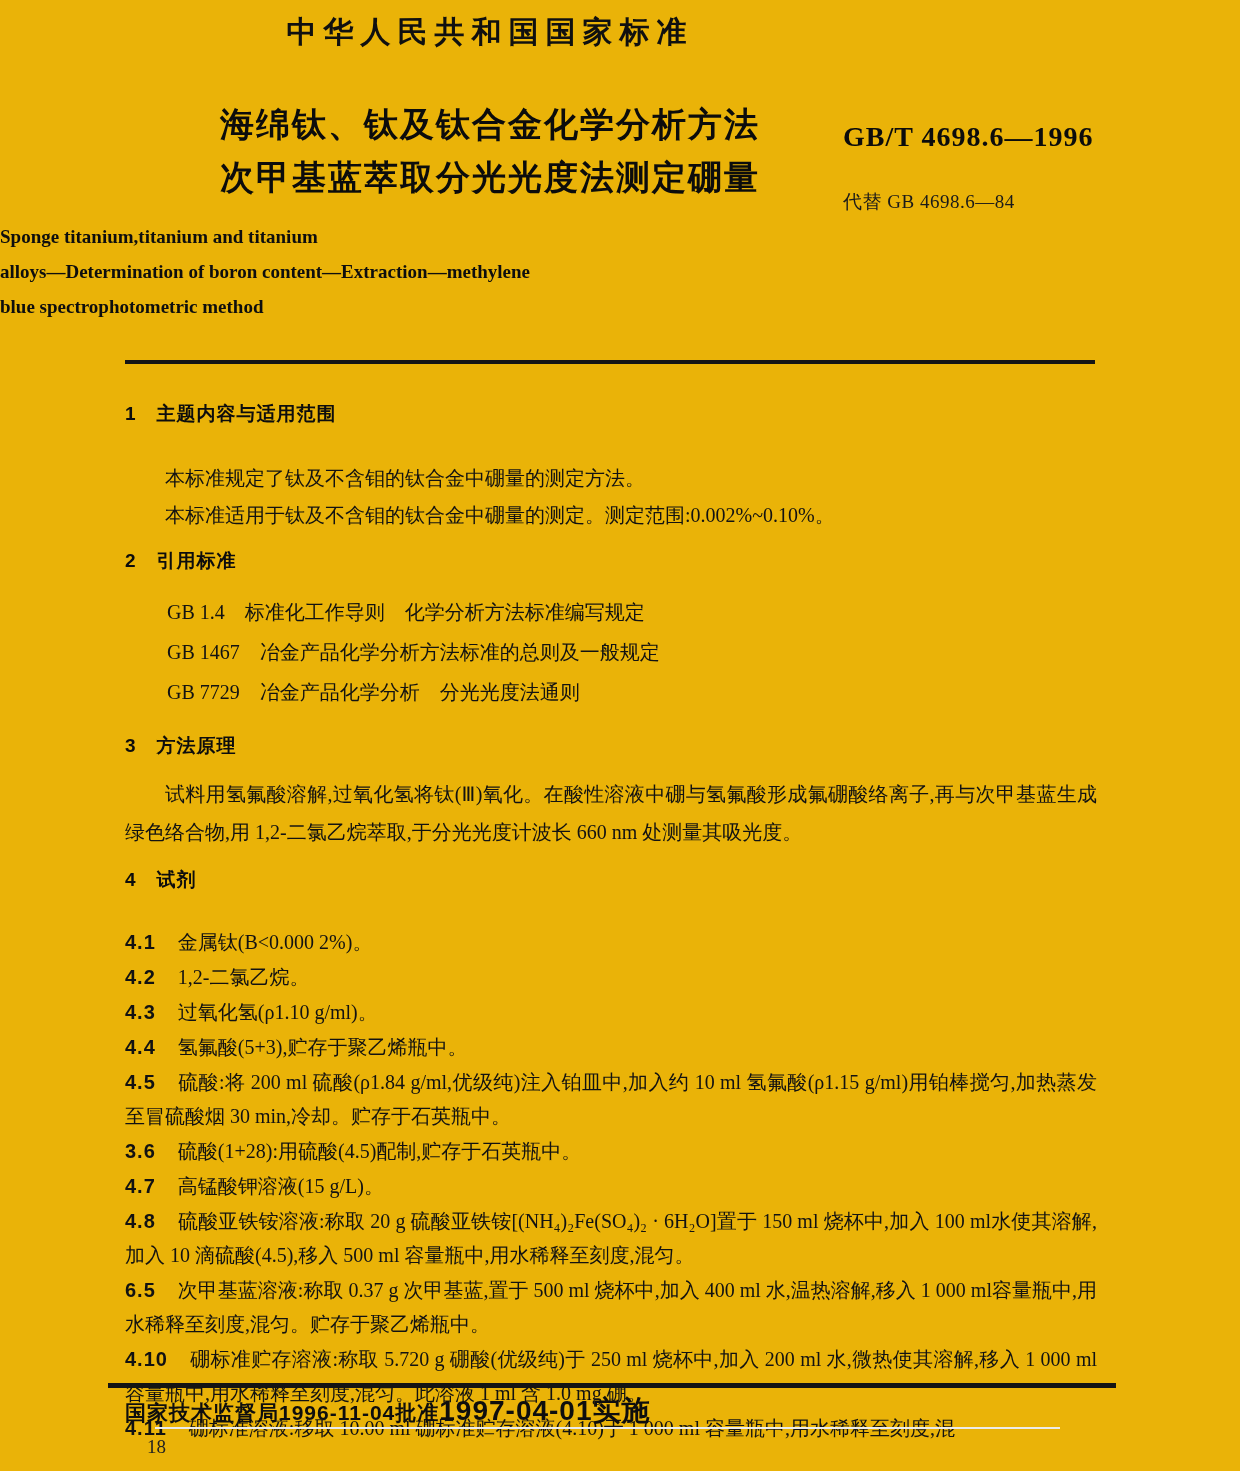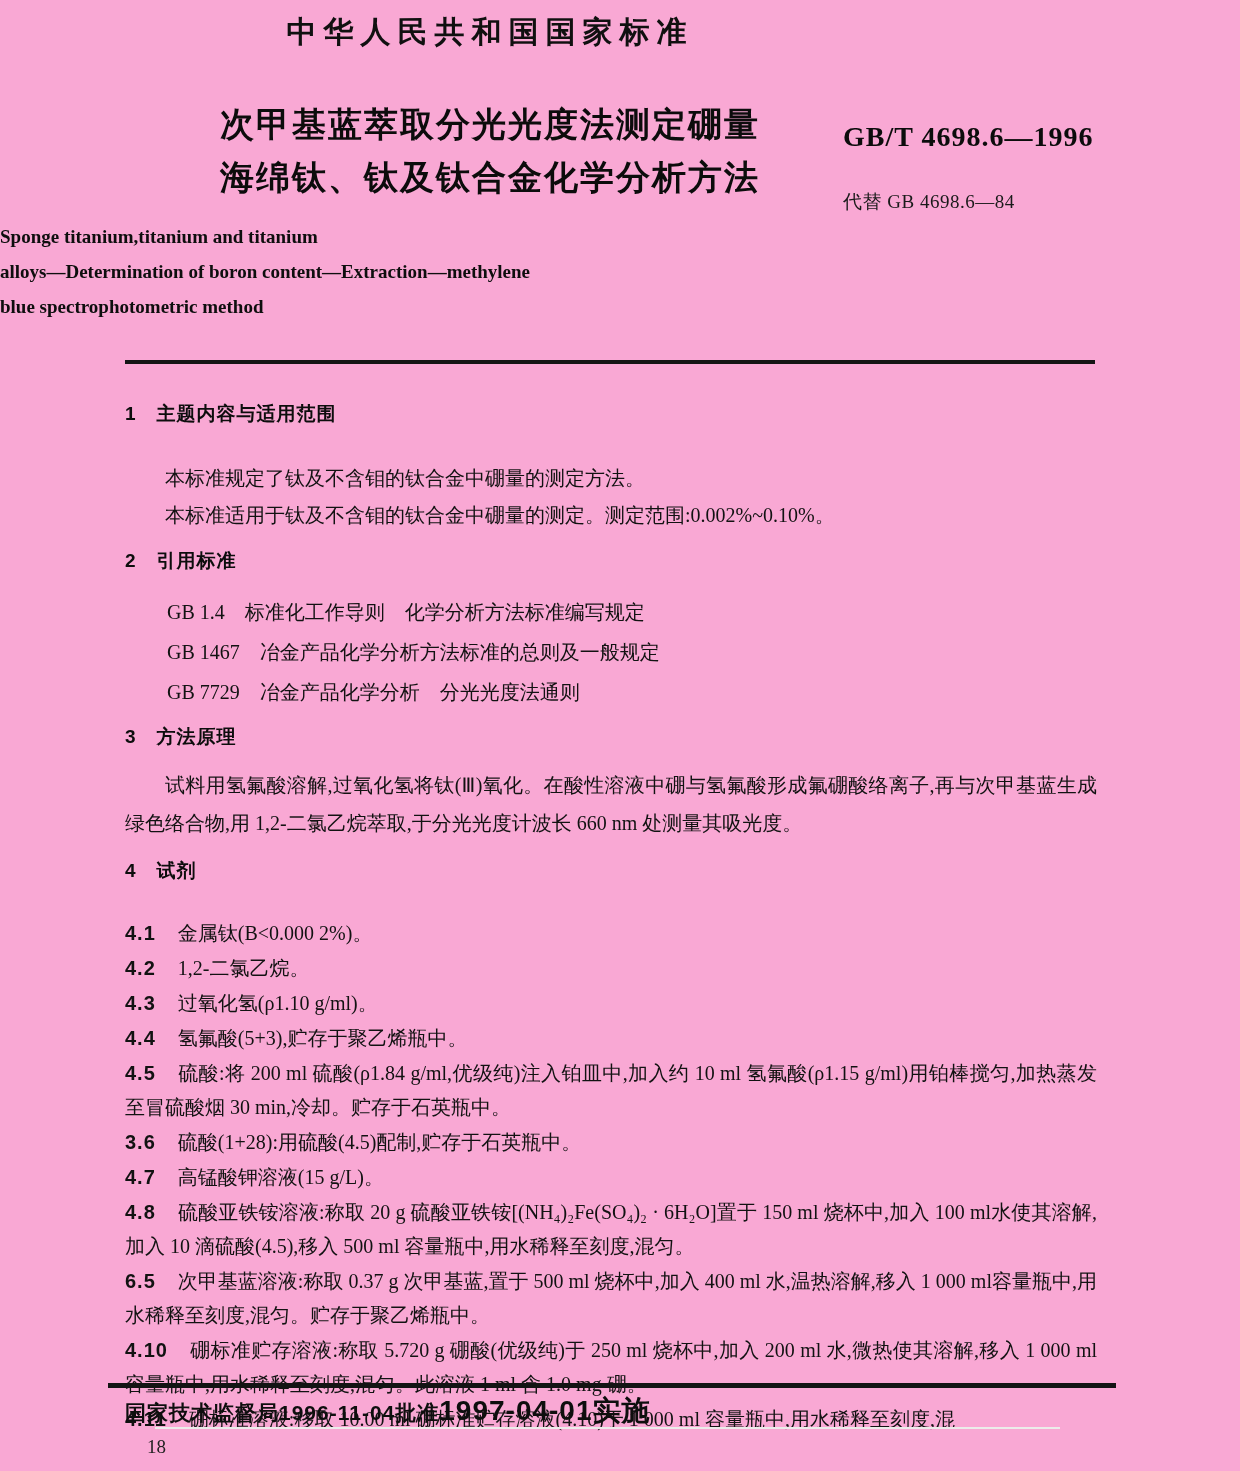--- a/index.html
+++ b/index.html
@@ -5,21 +5,21 @@
   html,body{margin:0;padding:0;}
   body{
     width:1240px;height:1471px;
     background:#f6f6f4;
     font-family:"Liberation Serif", serif;
     color:#151515;
   }
   .page{
     position:relative;
     width:1240px;height:1471px;
-    background:#f9a8d4;
+    background:#eab308;
     overflow:hidden;
   }
   
   .nat-header{
     position:absolute;top:12px;left:0;width:980px;
     text-align:center;
     font-family:"Liberation Sans", sans-serif;
     font-weight:bold;font-size:30px;letter-spacing:7px;
     color:#101010;
   }
@@ -55,21 +55,21 @@
   .main{
     position:absolute;top:401px;left:125px;width:972px;
   }
   .sec-heading{
     font-family:"Liberation Sans", sans-serif;
     font-weight:bold;font-size:19px;letter-spacing:1px;
     color:#0d0d0d;margin:0;
   }
   .h1{margin-bottom:33px;}
   .h2{margin-top:14px;margin-bottom:18px;}
-  .h3{margin-top:12px;margin-bottom:16px;}
+  .h3{margin-top:21px;margin-bottom:16px;}
   .h4{margin-top:16px;margin-bottom:32px;}
   .body-par{
     font-size:20px;line-height:37px;margin:0;
     text-indent:2em;text-align:justify;color:#121212;
   }
   .ref-line{
     font-size:20px;line-height:40px;margin:0;
     padding-left:2.1em;color:#121212;
   }
   .sec3-par{
@@ -108,22 +108,22 @@
   }
 </style>
 </head>
 <body>
 
 <div class="page">
 
   <div class="nat-header">中华人民共和国国家标准</div>
 
   <div class="cn-title">
+    <div>海绵钛、钛及钛合金化学分析方法</div>
     <div>次甲基蓝萃取分光光度法测定硼量</div>
-    <div>海绵钛、钛及钛合金化学分析方法</div>
   </div>
 
   <div class="std-code">GB/T 4698.6—1996</div>
   <div class="supersedes">代替 GB 4698.6—84</div>
 
   <div class="en-title">
     <div>Sponge titanium,titanium and titanium</div>
     <div>alloys—Determination of boron content—Extraction—methylene</div>
     <div>blue spectrophotometric method</div>
   </div>

